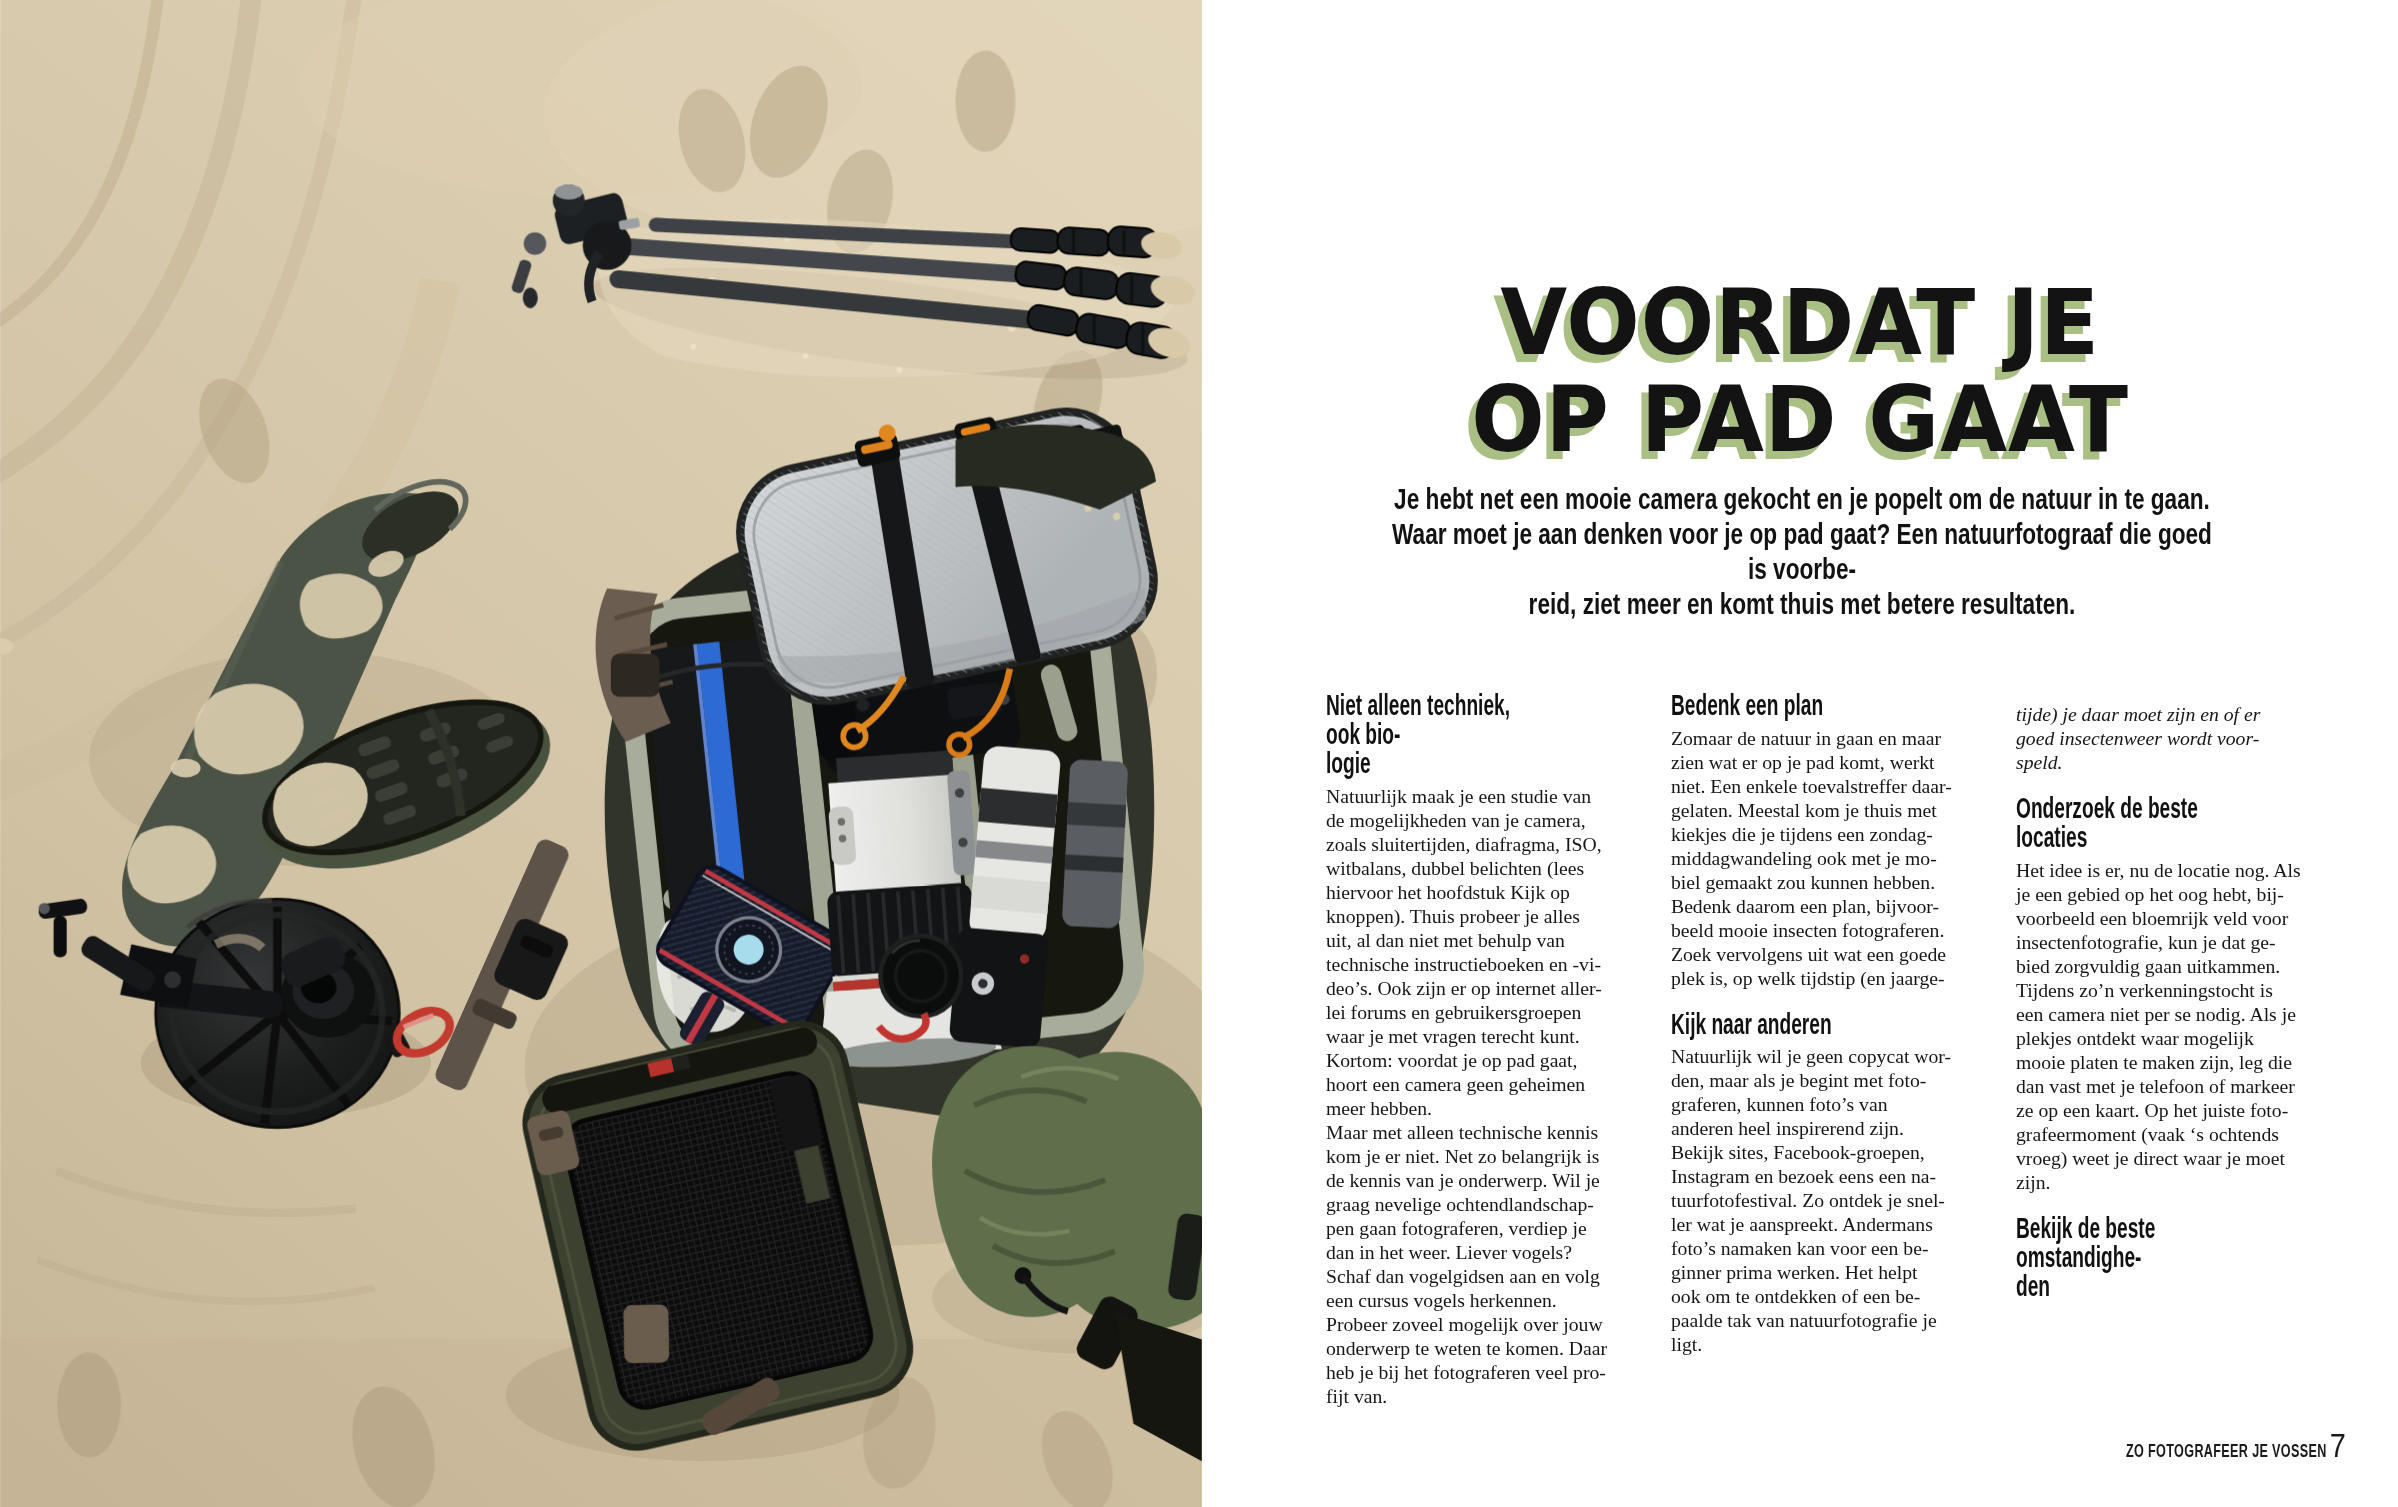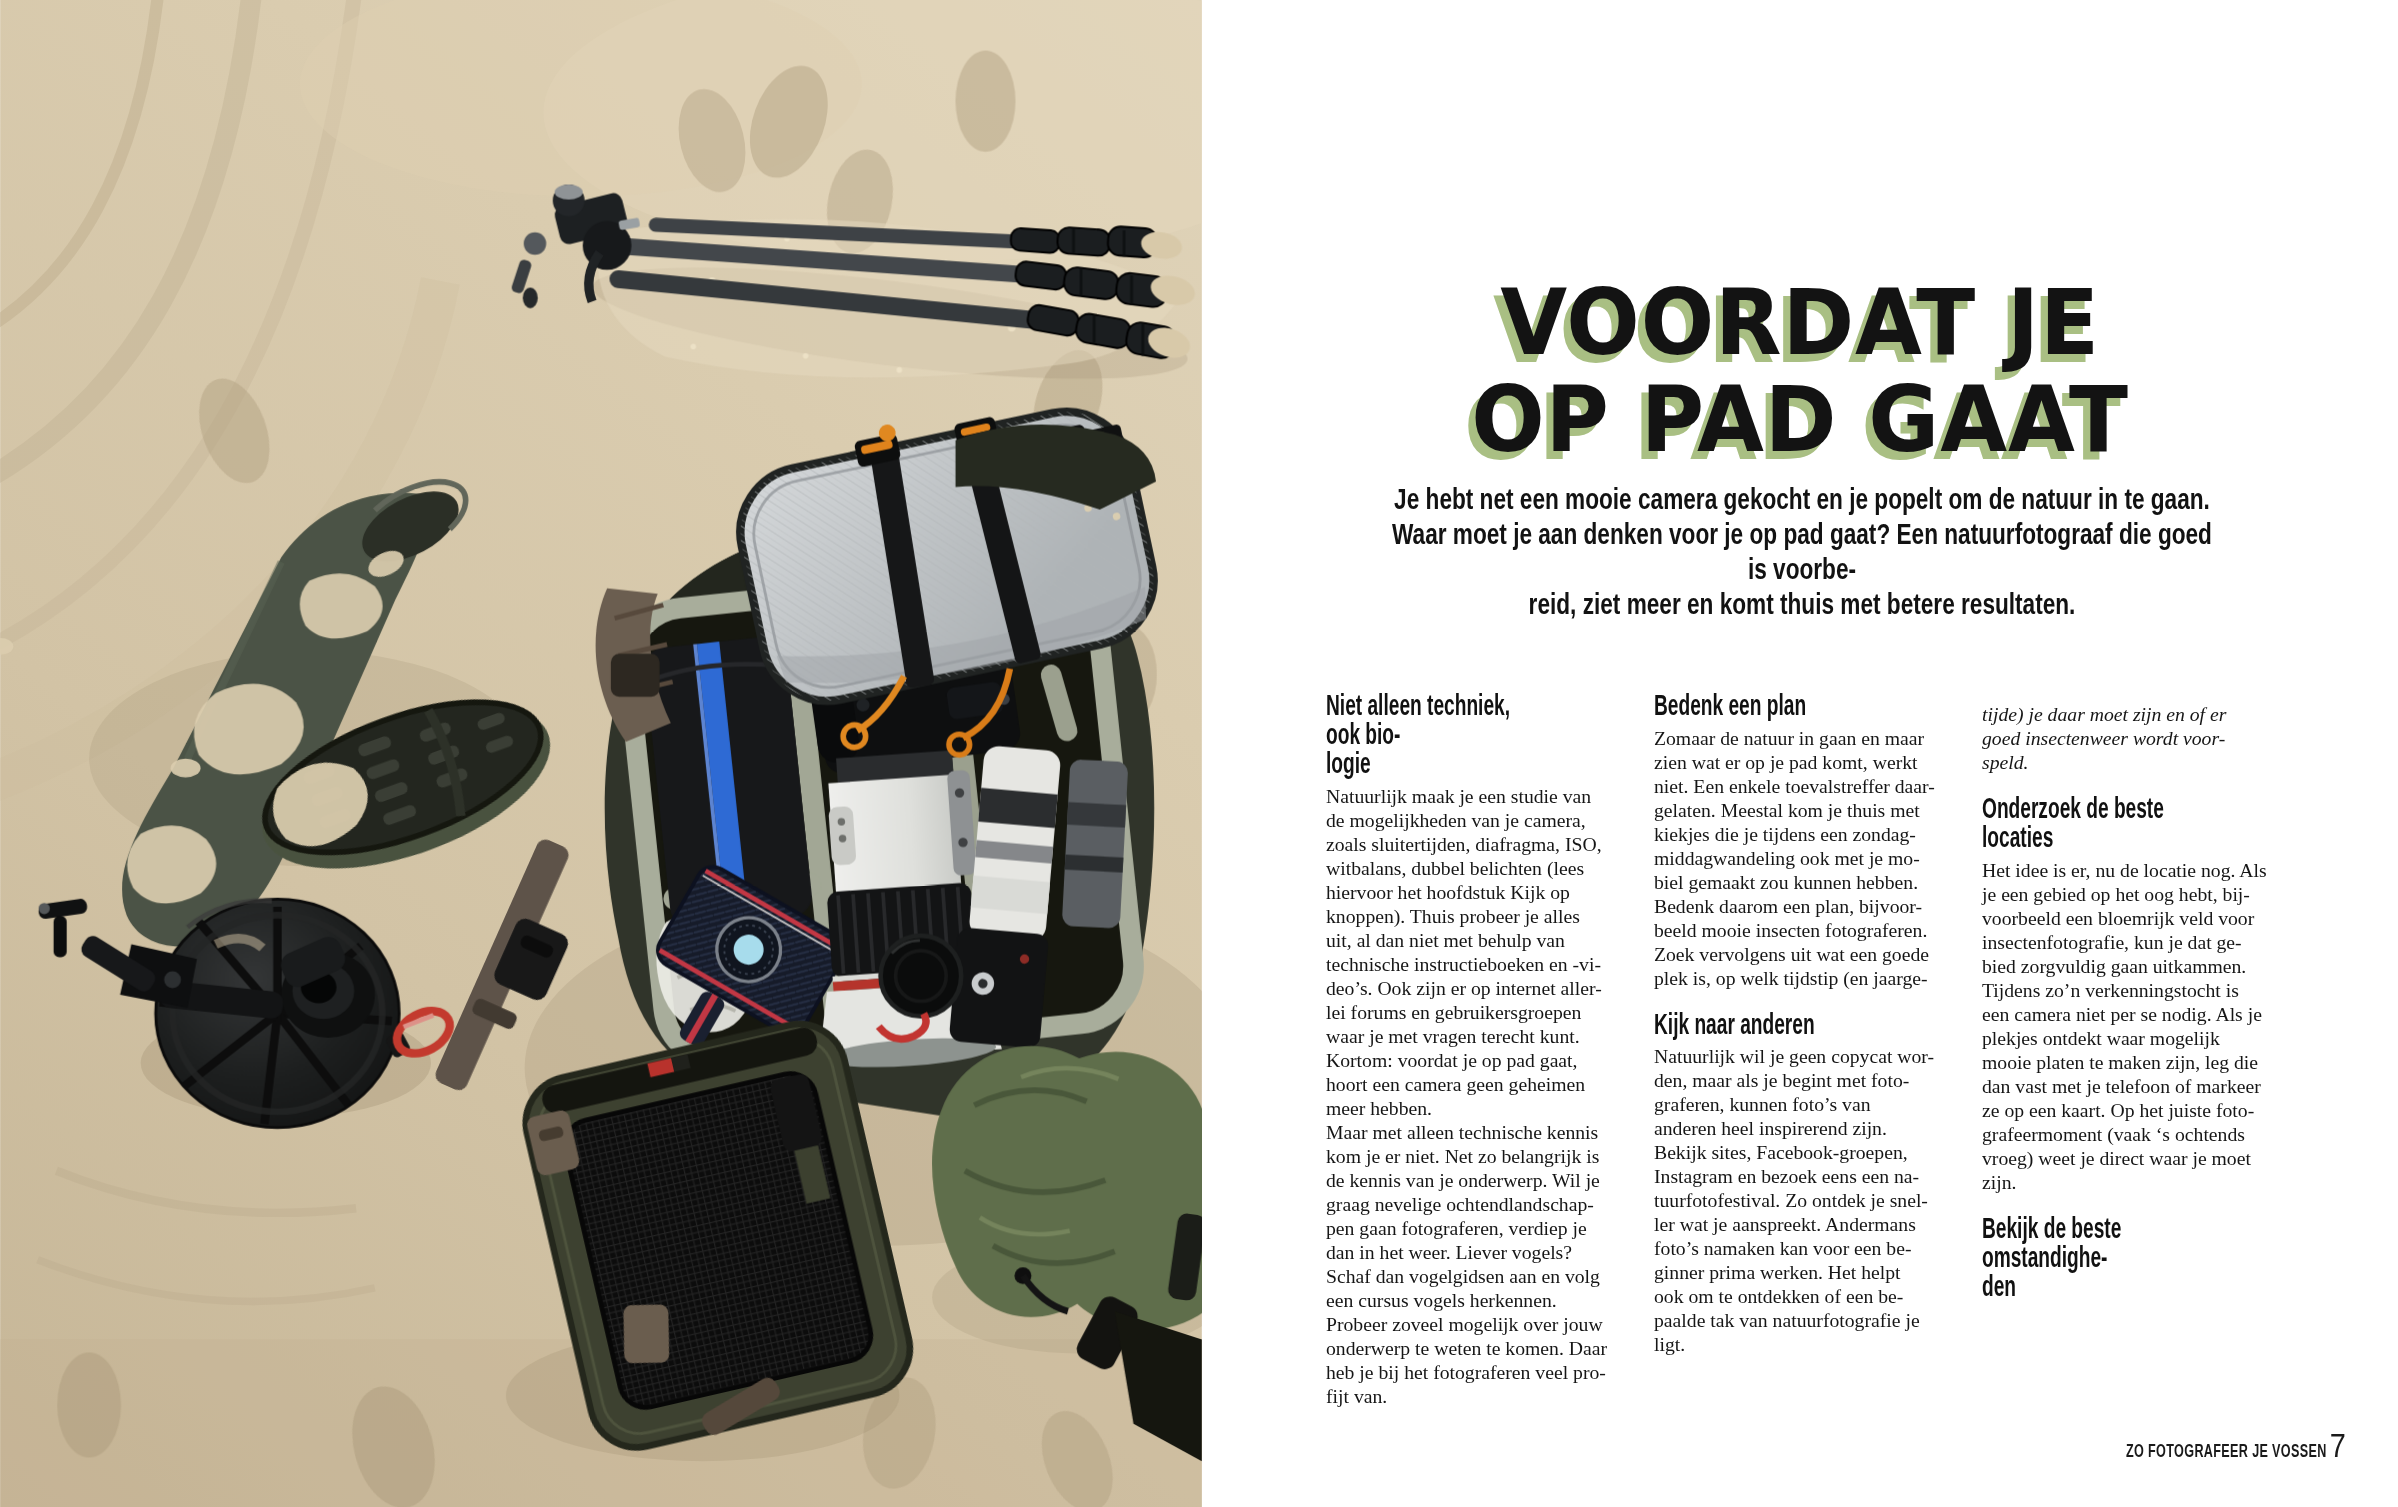--- a/index.html
+++ b/index.html
@@ -13,21 +13,21 @@
   .title{position:absolute;left:0;right:0;top:274px;text-align:center;
          transform:scaleX(.95);transform-origin:50% 0;}
   .t-line{position:relative;height:97px;font-family:"DejaVu Sans",sans-serif;
           font-weight:700;font-size:91px;line-height:97px;letter-spacing:0.9px;white-space:nowrap;}
   .t-shadow{position:absolute;left:calc(50% - 7.5px);top:8.4px;transform:translateX(-50%);
             color:#a9bf83;}
   .t-main{position:relative;color:#131313;}
   .intro{position:absolute;left:66px;top:482px;width:1068px;text-align:center;
          font-weight:700;font-size:29px;line-height:35px;color:#121212;
          white-space:pre-line;transform:scaleX(.78);transform-origin:50% 0;}
-  .cols{position:absolute;left:124px;top:691px;display:flex;gap:5px;}
+  .cols{position:absolute;left:124px;top:691px;display:flex;gap:22px;}
   .col{width:323px;}
   .sec{margin:0;}
   .sec + .sec{margin-top:20px;}
   .sec.no-head{margin-top:11.2px;font-style:italic;}
   .sec-h{font-weight:700;font-size:29px;line-height:29px;letter-spacing:0;color:#111;
          transform:scaleX(.66);transform-origin:0 0;white-space:pre-line;margin:0 0 5.6px 0;}
   .sec-h:empty{display:none;margin:0;}
   .sec-b{font-family:"Liberation Serif",serif;font-size:19.7px;line-height:24px;color:#161616;
          white-space:pre-line;margin:0;}
   .footer{position:absolute;right:52px;top:1426px;display:flex;align-items:baseline;justify-content:flex-end;}

